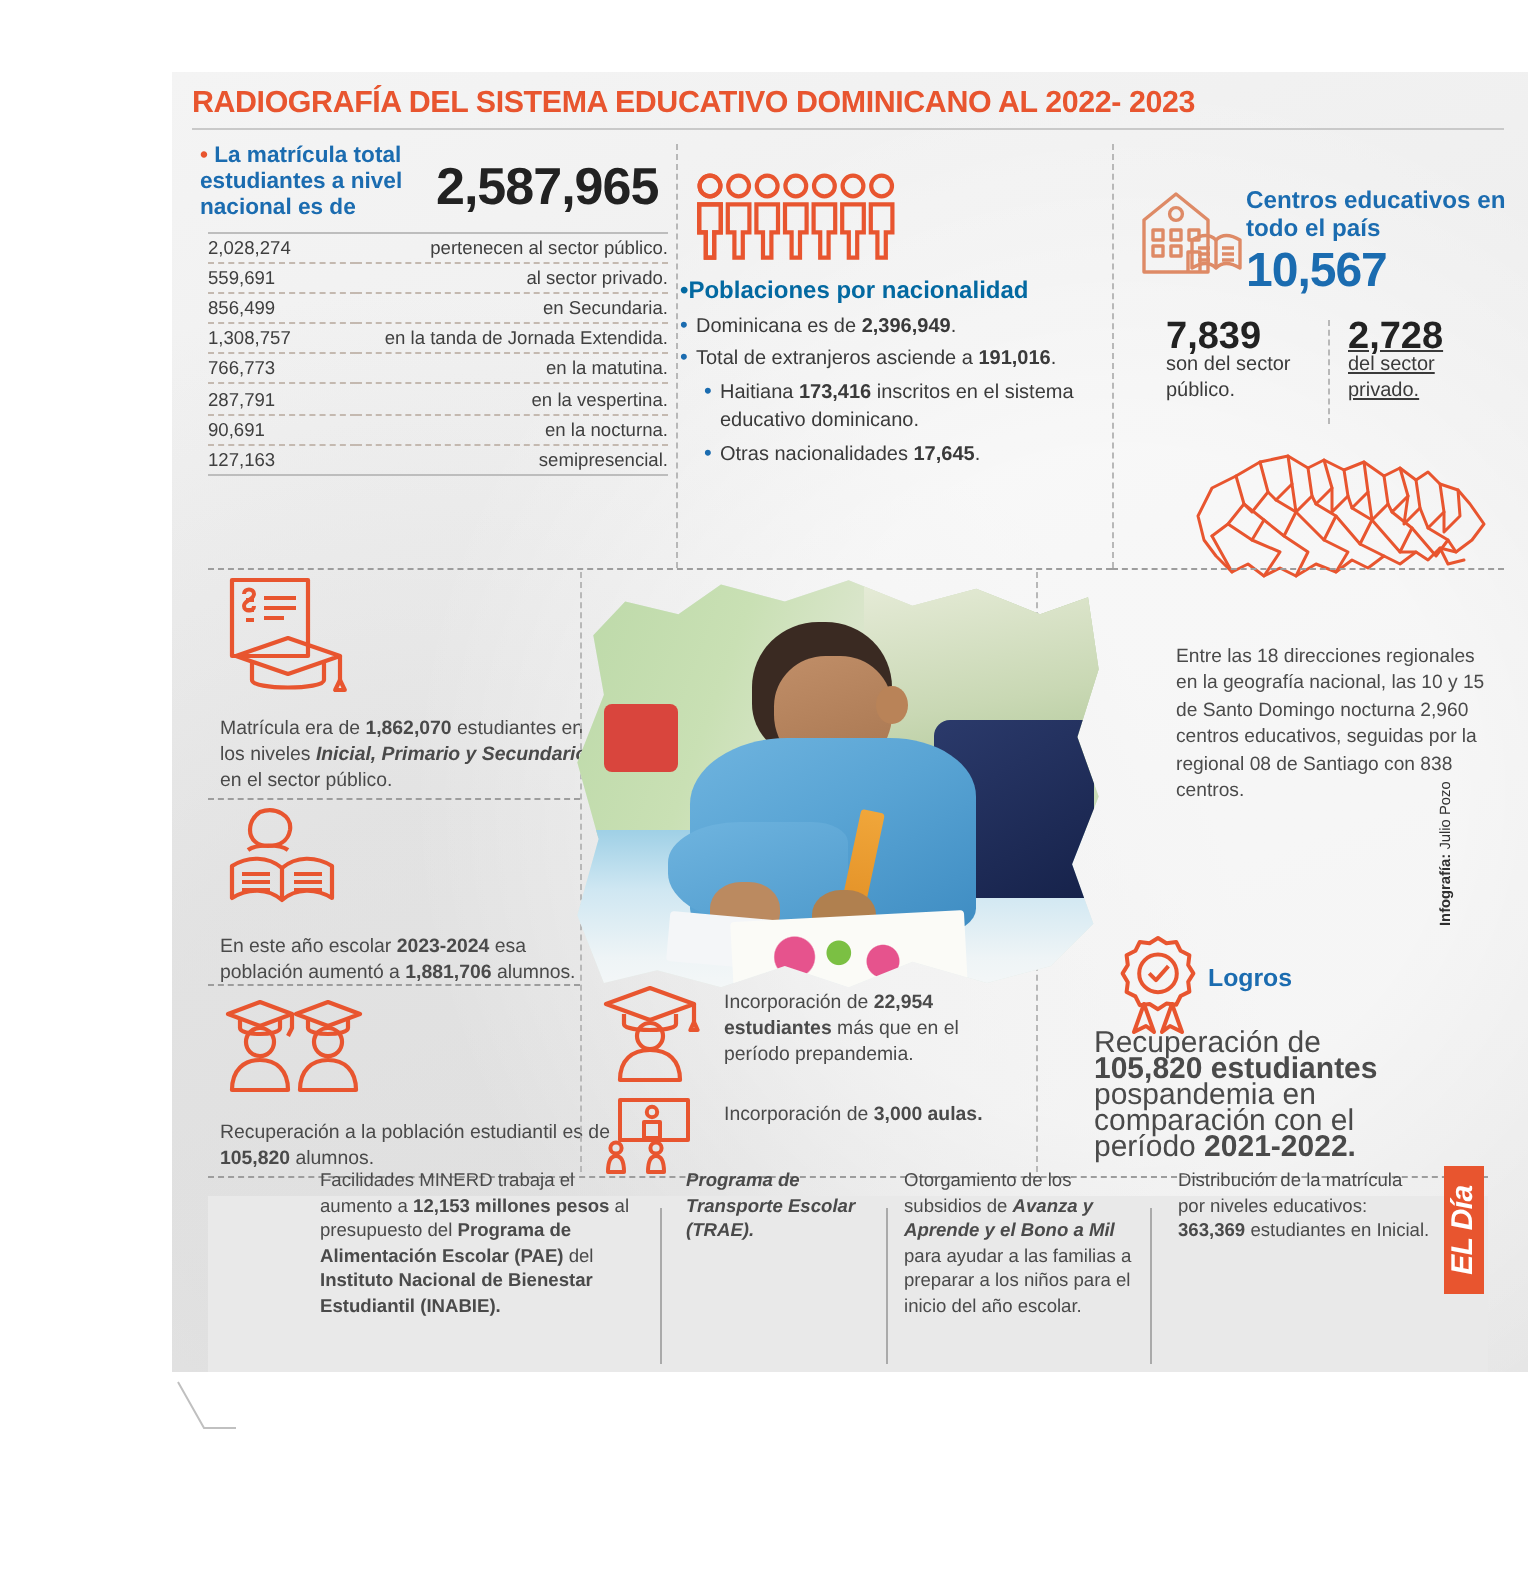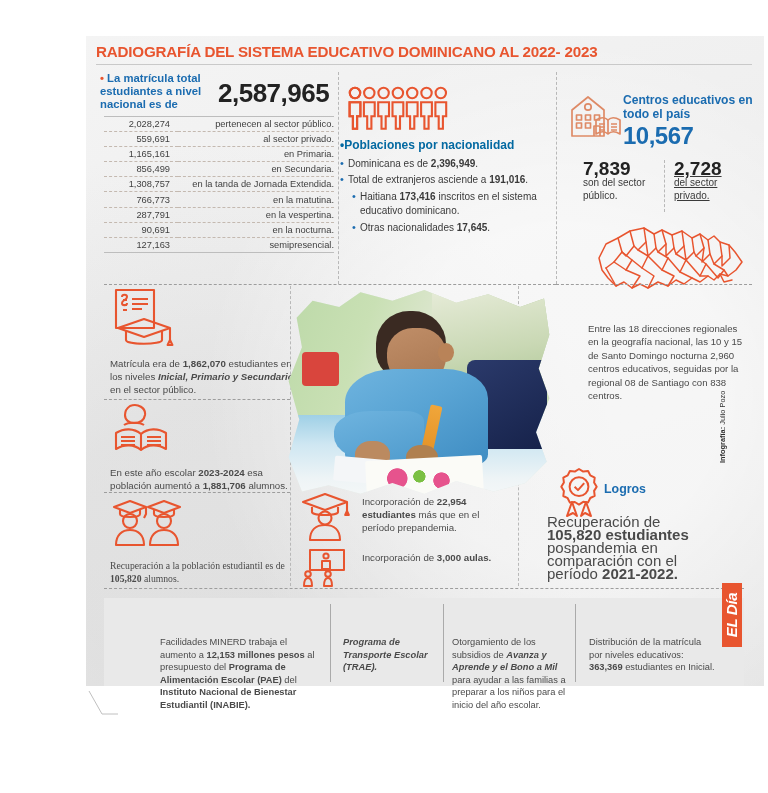--- a/index.html
+++ b/index.html
@@ -46,21 +46,21 @@
     position:absolute;left:218px;top:78px;
     font-size:26px;font-weight:bold;color:#222;letter-spacing:-.5px;
   }
   .tbl{
     position:absolute;left:104px;top:116px;width:230px;
     border-collapse:collapse;font-size:9.3px;color:#3f3f3f;
   }
   .tbl td{padding:2.05px 0 2.05px 0;border-bottom:1px dashed #c4b9b0;vertical-align:top;}
   .tbl tr:first-child td{border-top:1px solid #bdbdbd;}
   .tbl tr:last-child td{border-bottom:1px solid #bdbdbd;}
-  .tbl td.n{width:66px;text-align:right;padding-right:8px;white-space:nowrap;}
+  .tbl td.n{width:66px;padding-right:8px;white-space:nowrap;}
   .tbl td.t{text-align:right;}
 
   
   .people{position:absolute;left:348px;top:86px;}
   .nat-head{position:absolute;left:340px;top:138px;font-size:12px;font-weight:bold;color:#0369a1;}
   .nat-list{position:absolute;left:340px;top:157px;width:214px;font-size:10px;color:#3a3a3a;line-height:14.4px;}
   .nat-list .li{position:relative;padding-left:8px;margin-bottom:2px;}
   .nat-list .li:before{content:"•";position:absolute;left:0;top:-1px;color:#1b6cb0;font-size:11px;}
   .nat-list .sub{margin-left:12px;}
 
@@ -82,21 +82,21 @@
   
   .mrow{position:absolute;}
   .mrow .cap{font-size:9.7px;color:#4a4a4a;line-height:12.8px;}
 
   
   .logros-head{position:absolute;left:604px;top:482px;font-size:12.4px;font-weight:bold;color:#1b6cb0;}
   .logros-txt{position:absolute;left:547px;top:515px;width:156px;font-size:15px;color:#4a4a4a;line-height:13px;}
 
   
   .band{position:absolute;left:104px;top:598px;width:640px;height:88px;background:#e9e9e9;}
-  .band-col{position:absolute;top:636px;font-size:9.3px;color:#4a4a4a;line-height:12.6px;}
+  .band-col{position:absolute;top:584px;font-size:9.3px;color:#4a4a4a;line-height:12.6px;}
 
   
   .credit{
     position:absolute;left:719px;top:463px;
     font-size:7.4px;color:#2f2f2f;line-height:8.6px;
     transform:rotate(-90deg);transform-origin:left top;
     white-space:nowrap;
   }
   .eldia{
     position:absolute;left:722px;top:583px;width:20px;height:64px;
@@ -171,24 +171,20 @@
     <tbody id="enrollment-rows">
         <tr>
           <td class="n">2,028,274</td>
           <td class="t">pertenecen al sector público.</td>
         </tr>
         <tr>
           <td class="n">559,691</td>
           <td class="t">al sector privado.</td>
         </tr>
         <tr>
-          <td class="n">1,165,161</td>
-          <td class="t">en Primaria.</td>
-        </tr>
-        <tr>
           <td class="n">856,499</td>
           <td class="t">en Secundaria.</td>
         </tr>
         <tr>
           <td class="n">1,308,757</td>
           <td class="t">en la tanda de Jornada Extendida.</td>
         </tr>
         <tr>
           <td class="n">766,773</td>
           <td class="t">en la matutina.</td>
@@ -343,21 +339,21 @@
           <circle cx="20" cy="24" r="7"></circle>
           <path d="M6 48 c0 -10 6 -15 14 -15 c8 0 14 5 14 15 Z"></path>
           <path d="M38 10 L54 4 L70 10 L54 16 Z"></path>
           <path d="M44 12 v5 c0 4 20 4 20 0 v-5"></path>
           <circle cx="54" cy="24" r="7"></circle>
           <path d="M40 48 c0 -10 6 -15 14 -15 c8 0 14 5 14 15 Z"></path>
           <path d="M36 10 v7 l-2 4"></path>
         </g>
       </svg>
     </div>
-    <div class="cap" style="margin-top:5px;font-family:Liberation Serif, serif;"><span>Recuperación a la población estudiantil es de </span><span class="b">105,820</span><span> alumnos.</span></div>
+    <div class="cap" style="margin-top:5px;"><span>Recuperación a la población estudiantil es de </span><span class="b">105,820</span><span> alumnos.</span></div>
   </div>
 
   <div class="mrow" style="left:300px;top:490px;">
     <div style="position:absolute;left:0;top:0;">
       <svg width="52" height="52" viewBox="0 0 52 52">
         <g fill="none" stroke="#e8552f" stroke-width="2.1" stroke-linejoin="round">
           <path d="M3 12 L25 4 L47 12 L25 20 Z"></path>
           <path d="M47 12 v9"></path>
           <path d="M47 21 l-1.8 4 h3.6 Z"></path>
           <path d="M12 17 v5 c0 4 26 4 26 0 v-5"></path>

